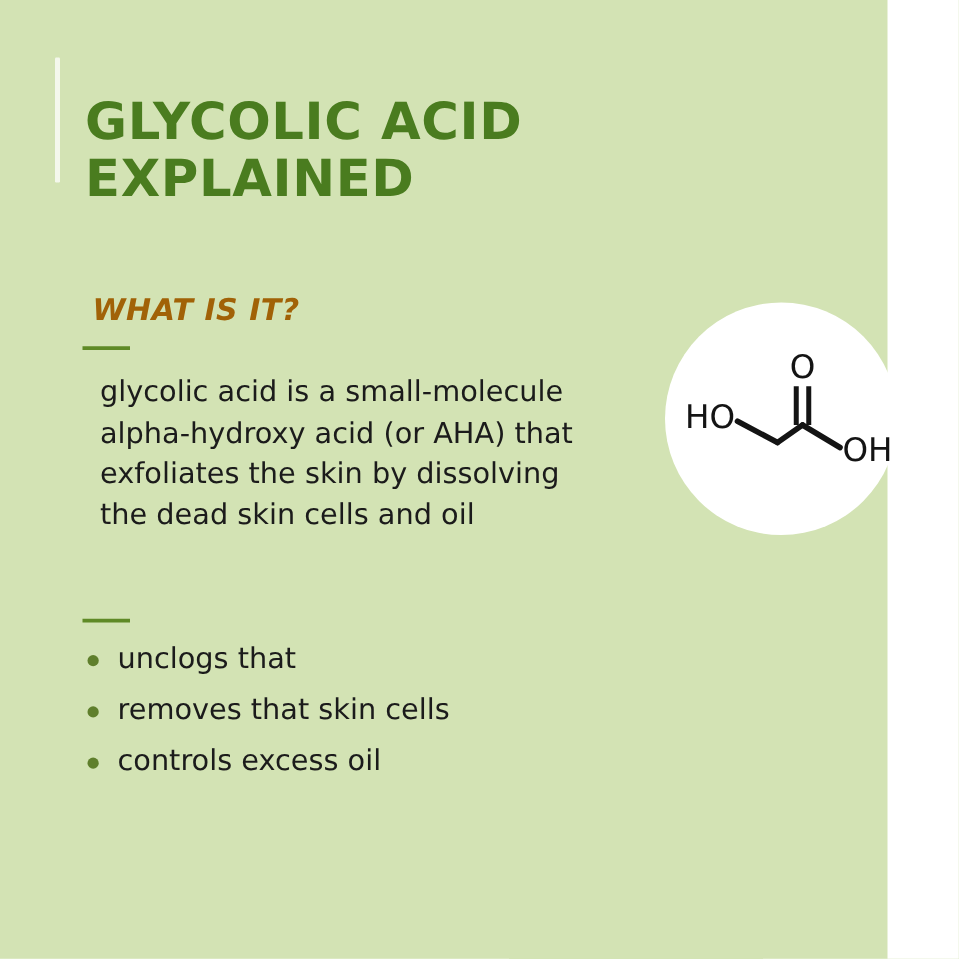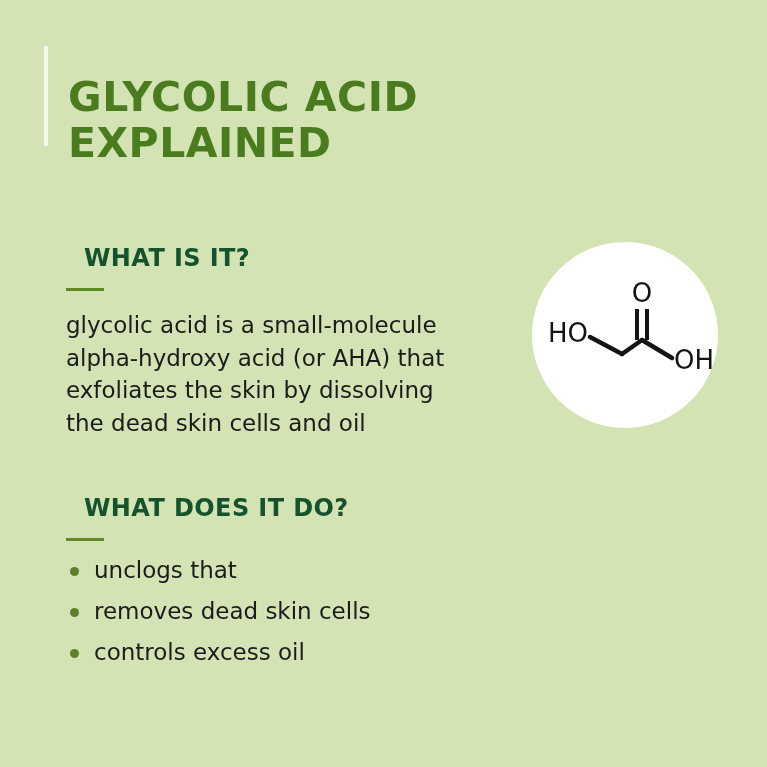--- a/index.html
+++ b/index.html
@@ -8,21 +8,21 @@
   }
   body {
     width: 767px;
     height: 767px;
     overflow: hidden;
     font-family: "DejaVu Sans", sans-serif;
   }
 
   #infographic {
     position: relative;
-    width: 767px;
+    width: 710px;
     height: 767px;
     background: #d3e3b4;
     box-sizing: border-box;
   }
 
   
   .title-block {
     position: absolute;
     left: 44px;
     top: 46px;
@@ -48,44 +48,45 @@
     white-space: pre-line;
     padding-top: 2px;
   }
 
   
   .section {
     position: absolute;
     left: 66px;
   }
   .section-heading {
-    color: #14532d;
+    color: #a16207;
     font-family: "DejaVu Sans", sans-serif;
     font-weight: 700;
     font-size: 24px;
     letter-spacing: 0.4px;
     text-transform: uppercase;
-    margin: 18px;
+    margin: 8px;
     line-height: 1;
+    font-style: italic;
   }
   .section-rule {
     width: 38px;
     height: 3px;
     background: #5f8a26;
     margin-top: 17px;
     margin-bottom: 18px;
   }
 
   
   .body-copy {
     color: #1b1b1b;
     font-family: "DejaVu Sans", sans-serif;
     font-size: 23px;
     line-height: 1.42;
-    margin: 0;
+    margin: 14px;
     white-space: pre-line;
     max-width: 430px;
   }
 
   
   .bullet-list {
     list-style: none;
     margin: 0;
     padding: 0;
   }
@@ -146,30 +147,29 @@
   <div class="section" style="top:228px;">
     <h2 class="section-heading">WHAT IS IT?</h2>
     <div class="section-rule"></div>
     <p class="body-copy">glycolic acid is a small-molecule
 alpha-hydroxy acid (or AHA) that
 exfoliates the skin by dissolving
 the dead skin cells and oil</p>
   </div>
 
   <div class="section" style="top:478px;">
-    <h2 class="section-heading">WHAT DOES IT DO?</h2>
     <div class="section-rule"></div>
     <ul class="bullet-list">
       <li>
         <span class="bullet-dot"></span>
         <span>unclogs that</span>
       </li>
       <li>
         <span class="bullet-dot"></span>
-        <span>removes dead skin cells</span>
+        <span>removes that skin cells</span>
       </li>
       <li>
         <span class="bullet-dot"></span>
         <span>controls excess oil</span>
       </li>
     </ul>
   </div>
 
   <div class="molecule-badge">
     <svg viewBox="0 0 186 186" xmlns="http://www.w3.org/2000/svg">

